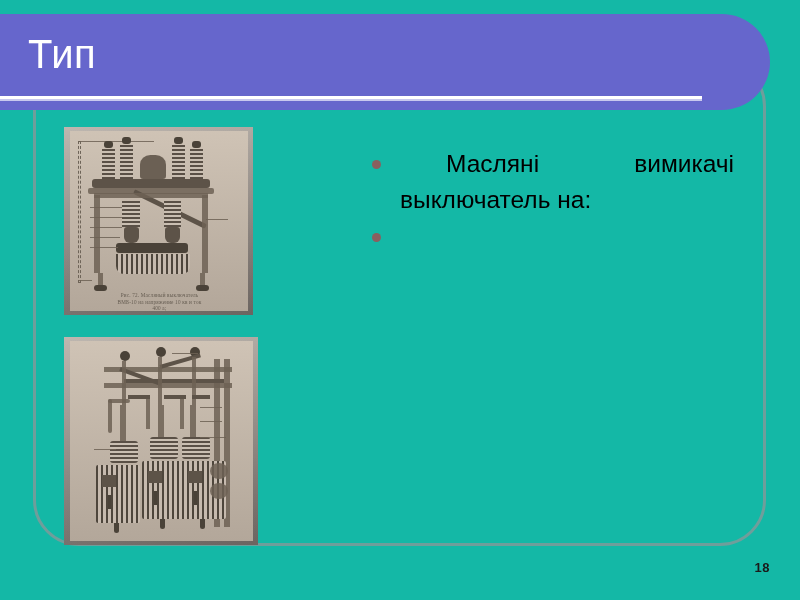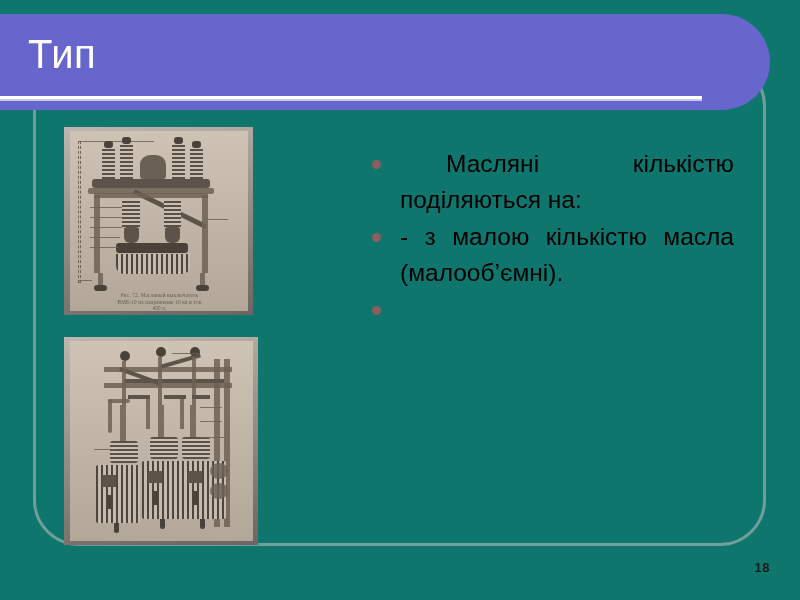--- a/index.html
+++ b/index.html
@@ -13,21 +13,21 @@
     font-family: "Liberation Sans", sans-serif;
     overflow: hidden;
     position: relative;
   }
 
   #slide {
     position: absolute;
     left: 0; top: 0;
     width: 800px;
     height: 600px;
-    background: #0f766e;
+    background: #14b8a6;
     overflow: hidden;
   }
 
   
   .frame {
     position: absolute;
     left: 33px;
     top: 60px;
     width: 733px;
     height: 486px;
@@ -324,27 +324,24 @@
     <div class="ink-soft" style="left:30px; top:112px; width:22px; height:1px;"></div>
     <div class="ink-soft" style="left:136px; top:70px; width:22px; height:1px;"></div>
     <div class="ink-soft" style="left:136px; top:84px; width:22px; height:1px;"></div>
     <div class="ink-soft" style="left:136px; top:100px; width:26px; height:1px;"></div>
     <div class="ink-soft" style="left:108px; top:16px; width:26px; height:1px;"></div>
   </div>
 
   <div class="body-text">
 
     <div class="bullet-row">
-      <span class="lead-indent"></span><span class="j">Масляні кількістю поділяються на:</span>
+      <span class="lead-indent"></span><span class="j">Масляні вимикачі выключатель на:</span>
     </div>
 
 
-    <div class="bullet-row">
-      <span class="j">- з малою кількістю масла (малооб’ємні).</span>
-    </div>
 
     <div class="bullet-row empty">
       <span class="j"></span>
     </div>
 
   </div>
 
   <div class="page-number">18</div>
 
 </div>

